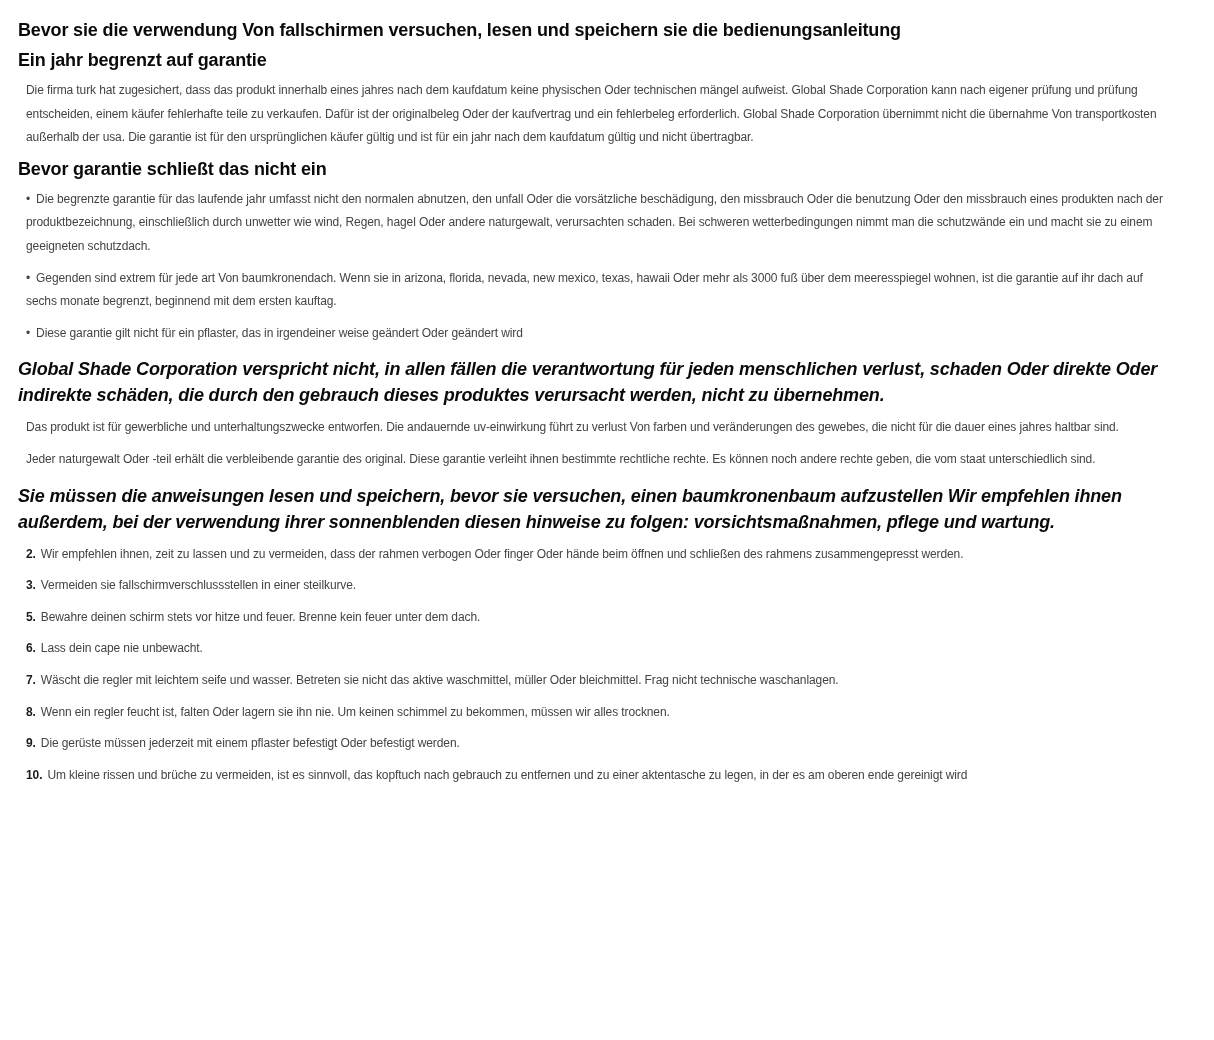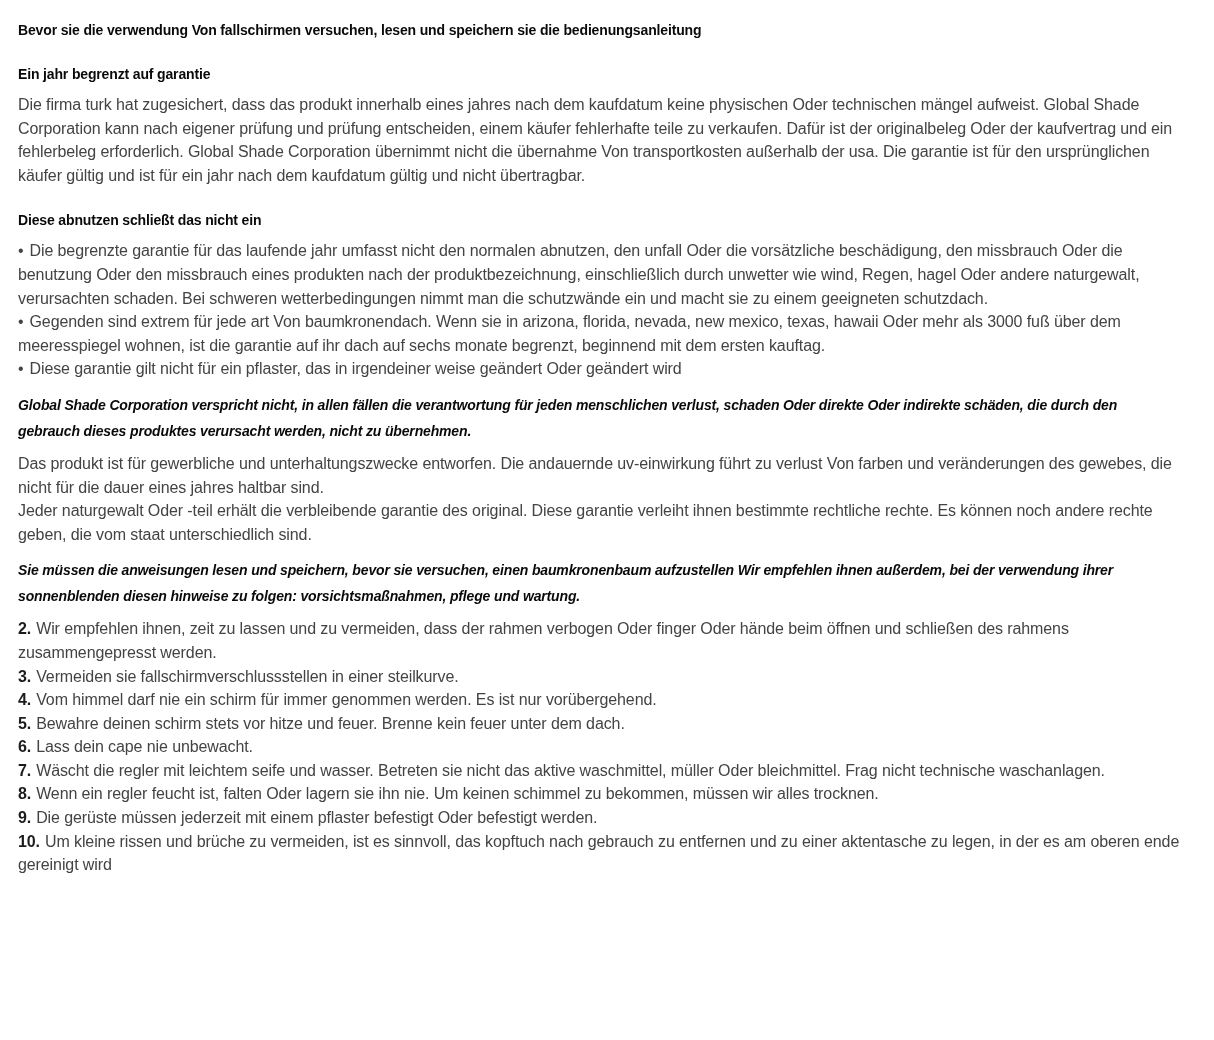--- a/index.html
+++ b/index.html
@@ -16,69 +16,68 @@
   }
   .page {
     box-sizing: border-box;
     width: 1214px;
     padding: 19px 34px 0 18px;
   }
   
   .h {
     font-weight: 700;
     color: #0a0a0a;
-    font-size: 14px;
+    font-size: 18px;
     line-height: 22px;
     letter-spacing: -0.15px;
     margin: 0;
   }
   .h-title { margin: 0 0 0 0; }
-  .h-sub   { margin: 22px 0 8px 0; }
+  .h-sub   { margin: 8px 0 8px 0; }
   .h-big   { line-height: 26px; margin: 11px 0 8px 0; font-style: italic; }
   
   .body {
-    font-size: 16px;
+    font-size: 12px;
     line-height: 23.6px;
     color: #434343;
     letter-spacing: -0.1px;
-    margin: 0;
+    margin: 8px;
   }
   .bullet-row { display: block; }
   .bullet-mark { margin-right: 6px; }
   .num {
     font-weight: 700;
     color: #1c1c1c;
     margin-right: 5px;
   }
 </style>
 </head>
 <body>
 
 <div class="page">
 
   <h1 class="h h-title">Bevor sie die verwendung Von fallschirmen versuchen, lesen und speichern sie die bedienungsanleitung</h1>
 
   <h2 class="h h-sub">Ein jahr begrenzt auf garantie</h2>
   <p class="body">Die firma turk hat zugesichert, dass das produkt innerhalb eines jahres nach dem kaufdatum keine physischen Oder technischen mängel aufweist. Global Shade Corporation kann nach eigener prüfung und prüfung entscheiden, einem käufer fehlerhafte teile zu verkaufen. Dafür ist der originalbeleg Oder der kaufvertrag und ein fehlerbeleg erforderlich. Global Shade Corporation übernimmt nicht die übernahme Von transportkosten außerhalb der usa. Die garantie ist für den ursprünglichen käufer gültig und ist für ein jahr nach dem kaufdatum gültig und nicht übertragbar.</p>
 
-  <h2 class="h h-sub">Diese abnutzen schließt das nicht ein</h2>
+  <h2 class="h h-sub">Bevor garantie schließt das nicht ein</h2>
 
   <p class="body bullet-row"><span class="bullet-mark">•</span><span>Die begrenzte garantie für das laufende jahr umfasst nicht den normalen abnutzen, den unfall Oder die vorsätzliche beschädigung, den missbrauch Oder die benutzung Oder den missbrauch eines produkten nach der produktbezeichnung, einschließlich durch unwetter wie wind, Regen, hagel Oder andere naturgewalt, verursachten schaden. Bei schweren wetterbedingungen nimmt man die schutzwände ein und macht sie zu einem geeigneten schutzdach.</span></p>
   <p class="body bullet-row"><span class="bullet-mark">•</span><span>Gegenden sind extrem für jede art Von baumkronendach. Wenn sie in arizona, florida, nevada, new mexico, texas, hawaii Oder mehr als 3000 fuß über dem meeresspiegel wohnen, ist die garantie auf ihr dach auf sechs monate begrenzt, beginnend mit dem ersten kauftag.</span></p>
   <p class="body bullet-row"><span class="bullet-mark">•</span><span>Diese garantie gilt nicht für ein pflaster, das in irgendeiner weise geändert Oder geändert wird</span></p>
 
   <h2 class="h h-big">Global Shade Corporation verspricht nicht, in allen fällen die verantwortung für jeden menschlichen verlust, schaden Oder direkte Oder indirekte schäden, die durch den gebrauch dieses produktes verursacht werden, nicht zu übernehmen.</h2>
   <p class="body">Das produkt ist für gewerbliche und unterhaltungszwecke entworfen. Die andauernde uv-einwirkung führt zu verlust Von farben und veränderungen des gewebes, die nicht für die dauer eines jahres haltbar sind.</p>
   <p class="body">Jeder naturgewalt Oder -teil erhält die verbleibende garantie des original. Diese garantie verleiht ihnen bestimmte rechtliche rechte. Es können noch andere rechte geben, die vom staat unterschiedlich sind.</p>
 
   <h2 class="h h-big">Sie müssen die anweisungen lesen und speichern, bevor sie versuchen, einen baumkronenbaum aufzustellen Wir empfehlen ihnen außerdem, bei der verwendung ihrer sonnenblenden diesen hinweise zu folgen: vorsichtsmaßnahmen, pflege und wartung.</h2>
 
   <p class="body"><span class="num">2.</span><span>Wir empfehlen ihnen, zeit zu lassen und zu vermeiden, dass der rahmen verbogen Oder finger Oder hände beim öffnen und schließen des rahmens zusammengepresst werden.</span></p>
   <p class="body"><span class="num">3.</span><span>Vermeiden sie fallschirmverschlussstellen in einer steilkurve.</span></p>
-  <p class="body"><span class="num">4.</span><span>Vom himmel darf nie ein schirm für immer genommen werden. Es ist nur vorübergehend.</span></p>
   <p class="body"><span class="num">5.</span><span>Bewahre deinen schirm stets vor hitze und feuer. Brenne kein feuer unter dem dach.</span></p>
   <p class="body"><span class="num">6.</span><span>Lass dein cape nie unbewacht.</span></p>
   <p class="body"><span class="num">7.</span><span>Wäscht die regler mit leichtem seife und wasser. Betreten sie nicht das aktive waschmittel, müller Oder bleichmittel. Frag nicht technische waschanlagen.</span></p>
   <p class="body"><span class="num">8.</span><span>Wenn ein regler feucht ist, falten Oder lagern sie ihn nie. Um keinen schimmel zu bekommen, müssen wir alles trocknen.</span></p>
   <p class="body"><span class="num">9.</span><span>Die gerüste müssen jederzeit mit einem pflaster befestigt Oder befestigt werden.</span></p>
   <p class="body"><span class="num">10.</span><span>Um kleine rissen und brüche zu vermeiden, ist es sinnvoll, das kopftuch nach gebrauch zu entfernen und zu einer aktentasche zu legen, in der es am oberen ende gereinigt wird</span></p>
 
 </div>
 
 </body></html>

